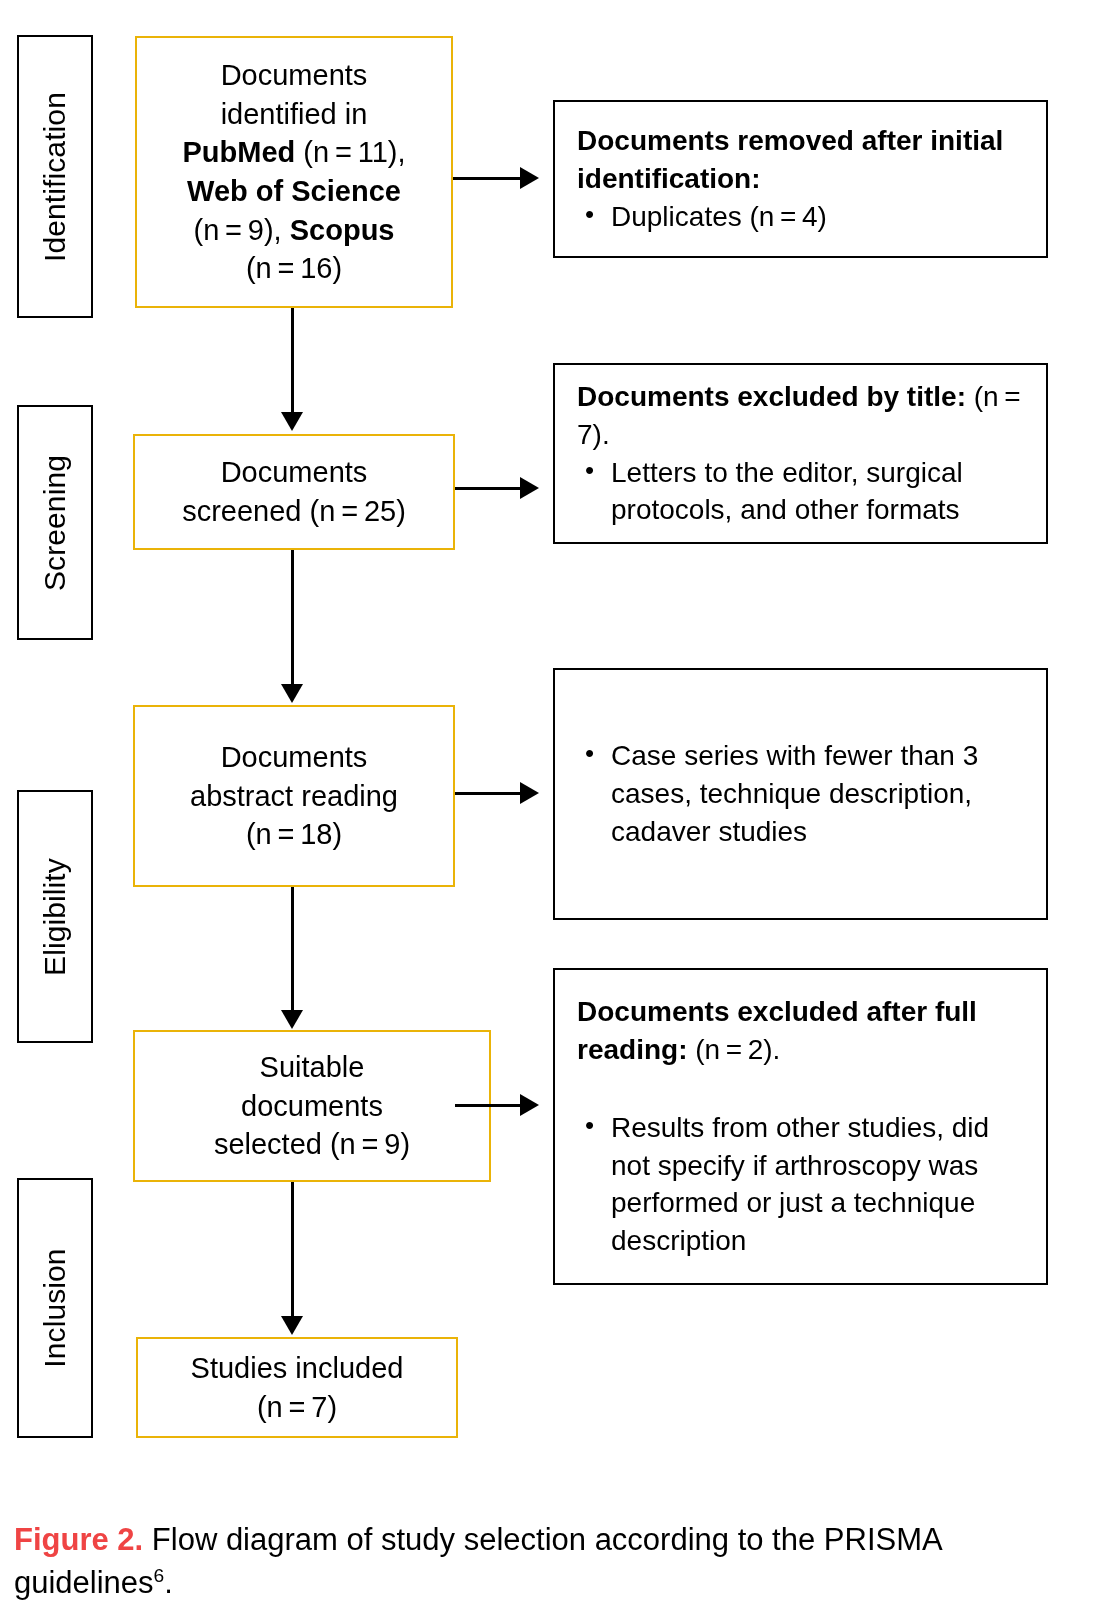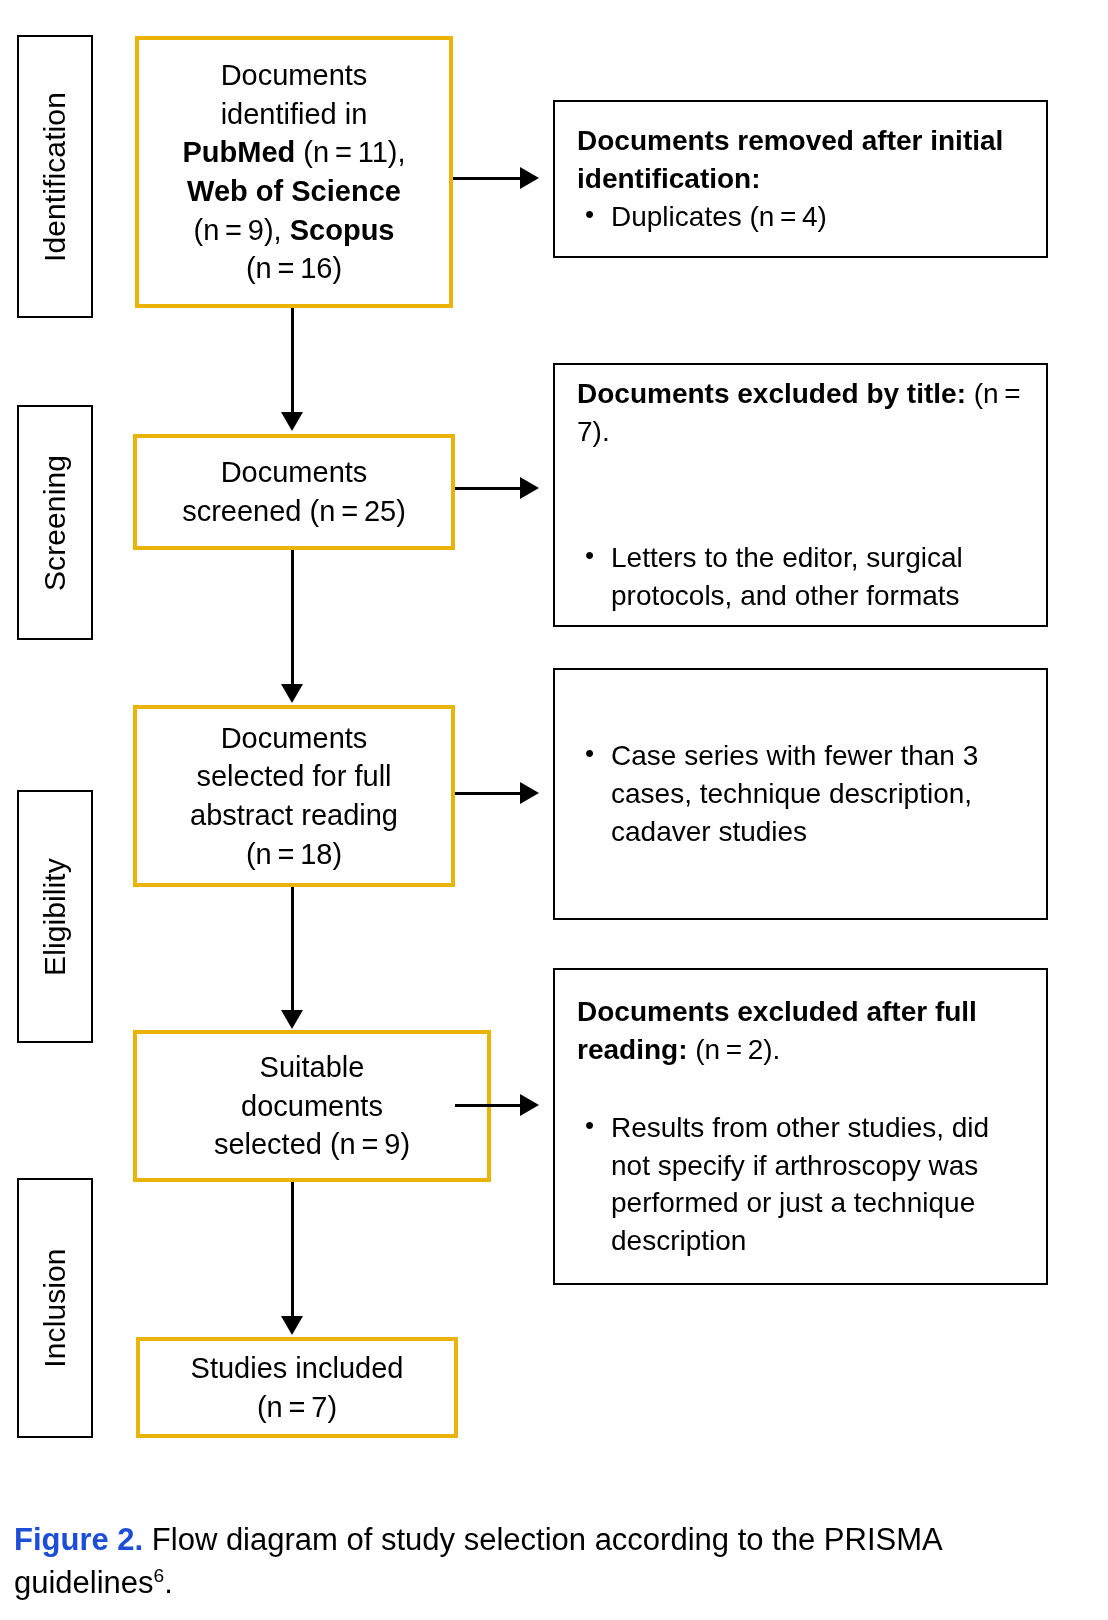--- a/index.html
+++ b/index.html
@@ -37,21 +37,21 @@
     transform: rotate(-90deg);
     white-space: nowrap;
     font-size: 30px;
     letter-spacing: 0.1px;
     line-height: 1;
   }
 
   
   .flow-box {
     position: absolute;
-    border: 4px solid #eab308;
+    border: 2px solid #eab308;
     background: #fff;
     box-sizing: border-box;
     display: flex;
     align-items: center;
     justify-content: center;
     text-align: center;
     font-size: 29px;
     line-height: 1.33;
     padding: 4px 8px;
   }
@@ -121,21 +121,21 @@
     position: absolute;
     left: 14px;
     top: 1518px;
     width: 1060px;
     font-size: 31px;
     line-height: 1.40;
     color: #000;
   }
   #caption .fig-label {
     font-weight: bold;
-    color: #1d4ed8;
+    color: #ef4444;
   }
   #caption sup { font-size: 0.62em; vertical-align: super; }
 </style>
 </head>
 <body>
 
 <div id="canvas">
 
   <div class="stage-box" style="left:17px; top:35px; width:76px; height:283px;">
     <span class="stage-label">Identification</span>
@@ -173,33 +173,32 @@
     </ul>
   </div>
 
   <div class="flow-box" style="left:133px; top:434px; width:322px; height:116px;">
     <span>
       <span class="txt">Documents</span>
       <span class="txt">screened (n = 25)</span>
     </span>
   </div>
 
-  <div class="excl-box" style="left:540px; top:363px; width:495px; height:264px;justify-content:space-between;">
+  <div class="excl-box" style="left:540px; top:363px; width:495px; height:181px;">
     <span class="excl-head">
       <span>Documents excluded by title:</span><span class="tail"> (n = 7).</span>
     </span>
     <ul class="excl-list">
       <li>Letters to the editor, surgical protocols, and other formats</li>
     </ul>
   </div>
 
   <div class="flow-box" style="left:133px; top:705px; width:322px; height:182px;">
     <span>
       <span class="txt">Documents</span>
-      <span class="txt">selected for full</span>
       <span class="txt">abstract reading</span>
       <span class="txt">(n = 18)</span>
     </span>
   </div>
 
   <div class="excl-box" style="left:540px; top:668px; width:495px; height:252px;">
     <ul class="excl-list">
       <li>Case series with fewer than 3 cases, technique description, cadaver studies</li>
     </ul>
   </div>

